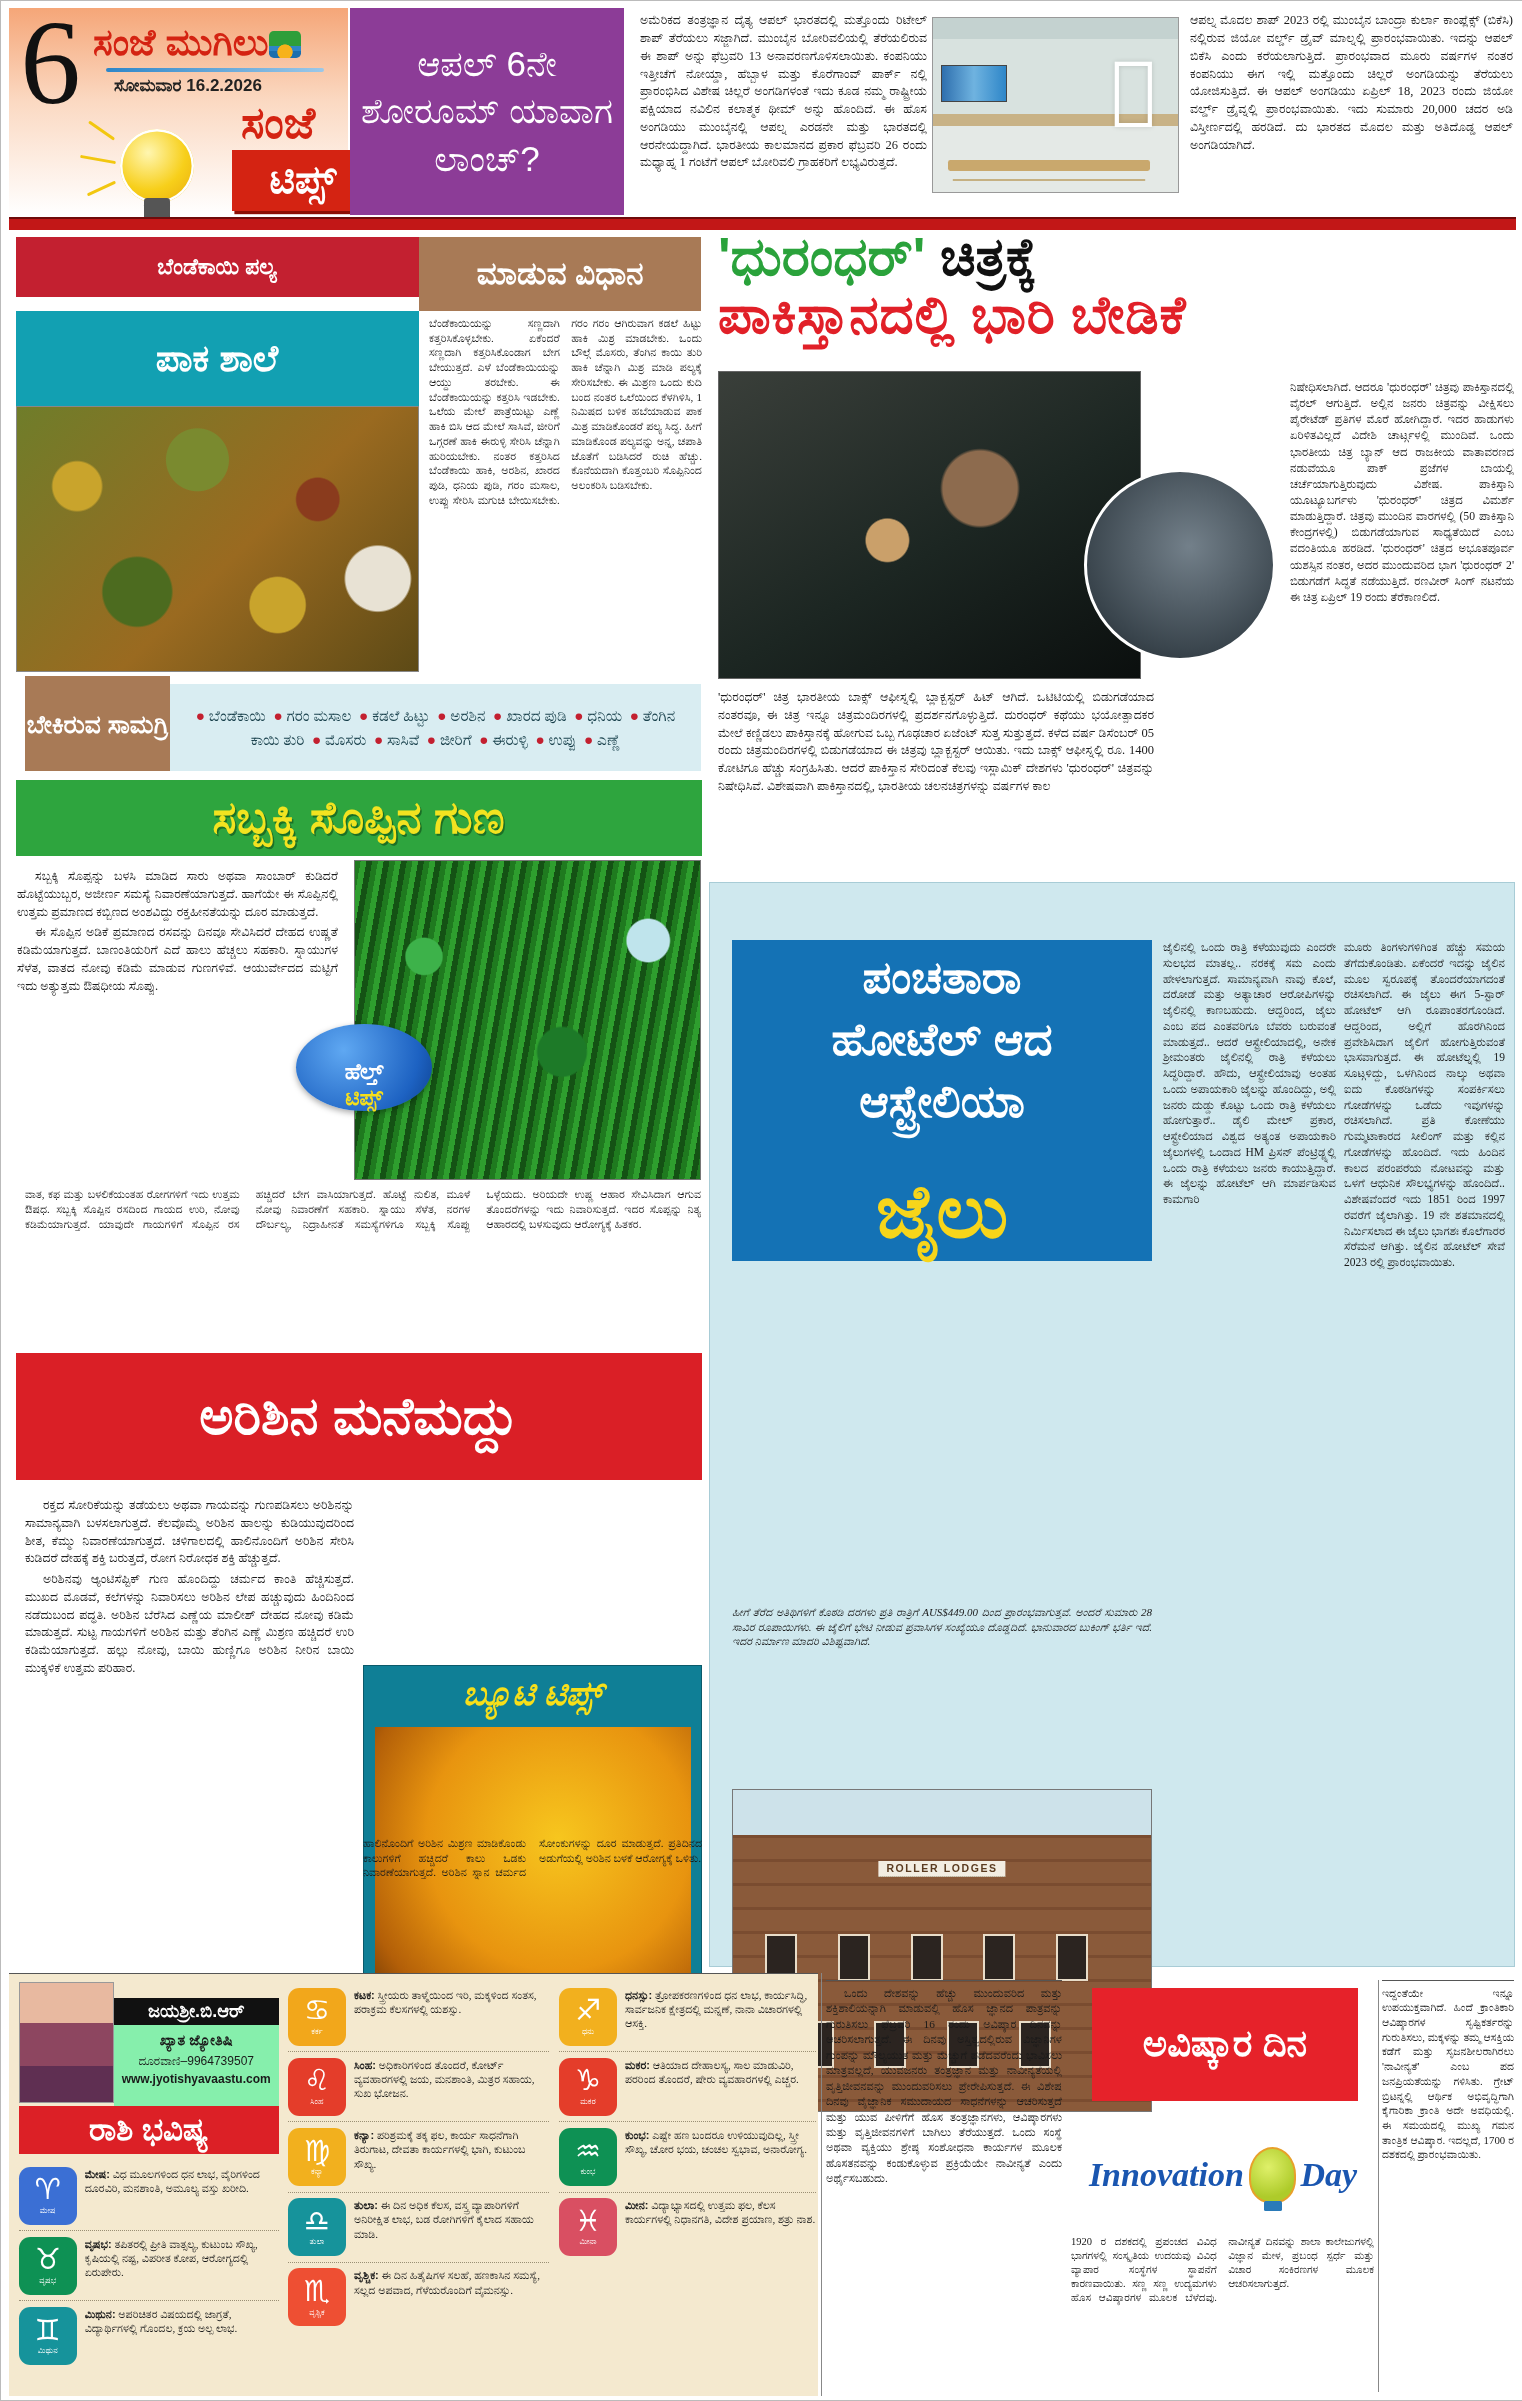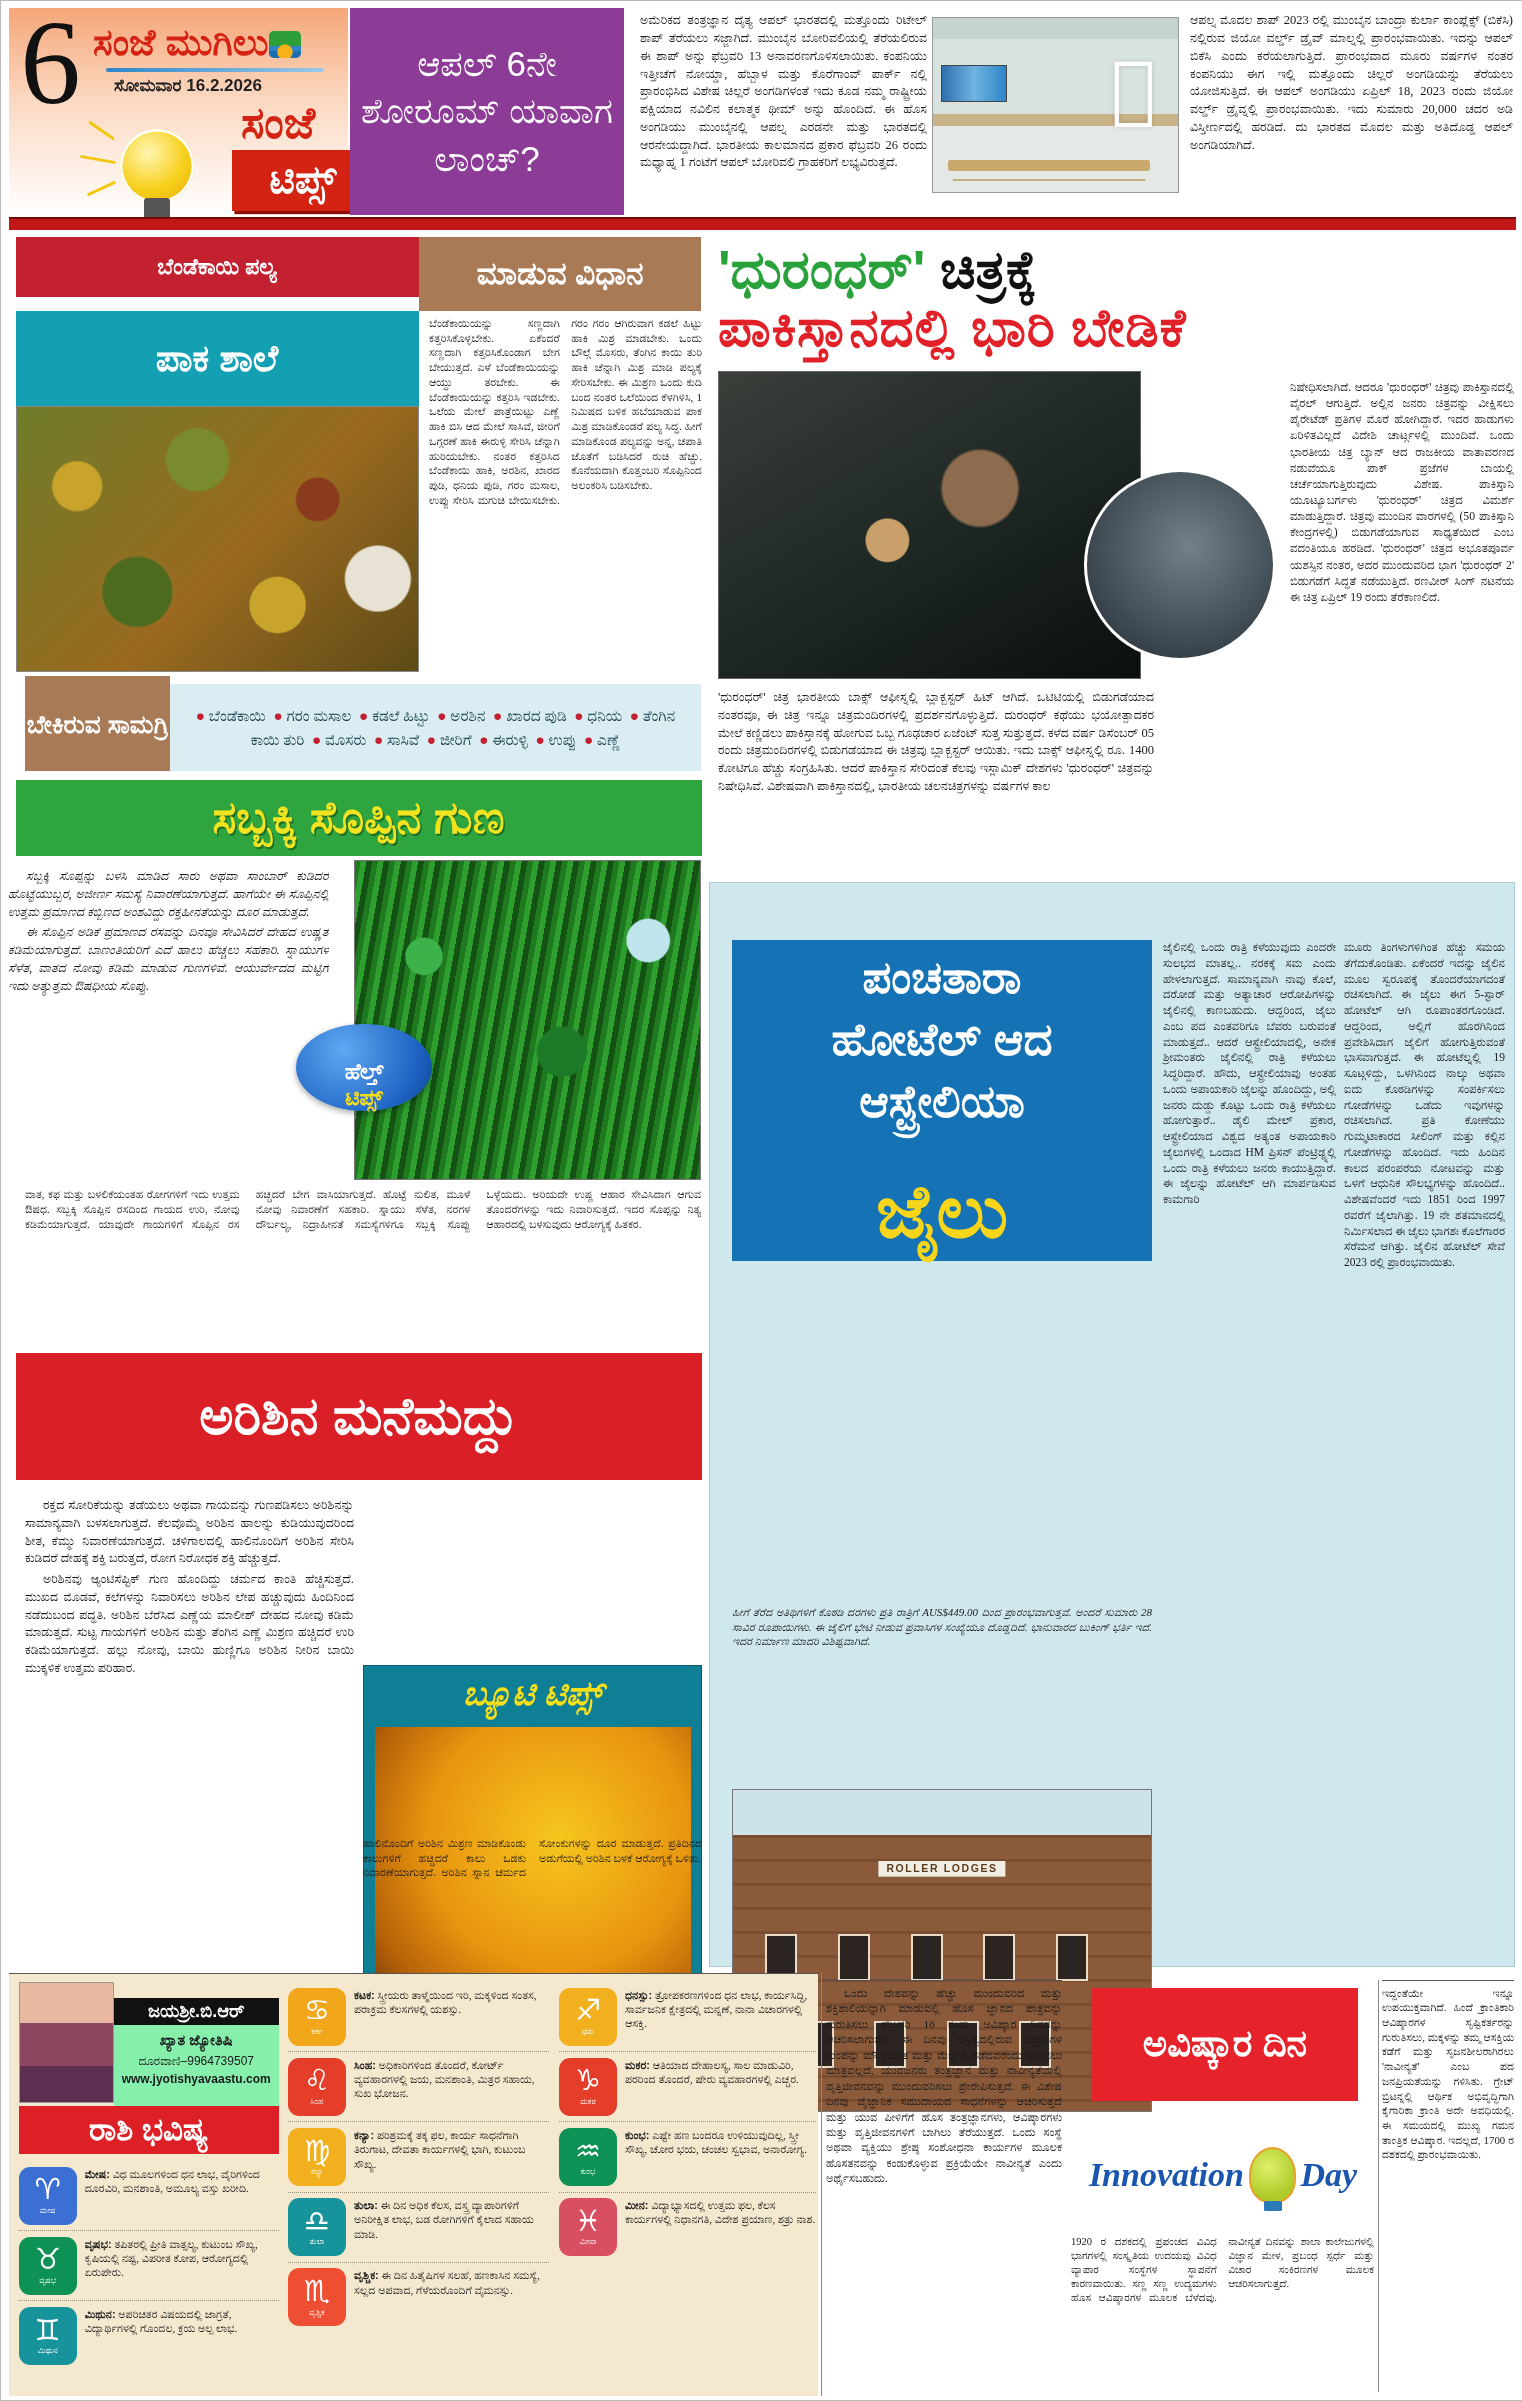--- a/index.html
+++ b/index.html
@@ -58,21 +58,21 @@
          linear-gradient(135deg,#6f7d2a,#9a6a20 55%,#5d4a16);}
   .rcp-method{left:428px;top:315px;width:273px;height:449px;column-count:2;column-gap:11.3px;font-size:11px;line-height:1.34;}
   .ing-label{left:24px;top:675px;width:145px;height:95px;background:#a87a56;color:#fff;display:flex;align-items:center;justify-content:center;text-align:center;
         font-family:"Liberation Sans",sans-serif;font-weight:bold;font-size:25px;line-height:1.2;}
   .ing-box{left:169px;top:683px;width:531px;height:87px;background:#d9edf2;color:#173f4a;font-size:15.3px;line-height:1.55;
         display:flex;align-items:center;padding:4.8px 13px;text-align:center;}
   .ing-box b{color:#c32030;}
   
   .dill-band{left:14.5px;top:779px;width:686px;height:76px;background:#2ea53e;color:#f2e320;display:flex;align-items:center;justify-content:center;
         font-family:"Liberation Sans",sans-serif;font-weight:bold;font-size:45px;text-shadow:1.6px 1.6px 0 #1b6f26;}
-  .dill-left{left:7px;top:867px;width:321px;height:311px;font-style:italic;}
+  .dill-left{left:16px;top:867px;width:321px;height:311px;}
   .ph-dill{left:353px;top:859px;width:347px;height:320px;border:0.8px solid #777;
         background:
           radial-gradient(circle at 20% 30%,#3db24a 0 18px,transparent 19.4px),
           radial-gradient(circle at 60% 60%,#1d7a28 0 24px,transparent 26px),
           radial-gradient(circle at 85% 25%,#bfe4ec 0 21px,transparent 22.6px),
           repeating-linear-gradient(100deg,#1f7a1f 0 5.6px,#2e9e2e 5.6px 11.3px,#145214 11.3px 17px);}
   .health-badge{left:295px;top:1023px;width:136px;height:87px;border-radius:50%;
         background:radial-gradient(circle at 35% 30%,#5fa8f2,#1d62c2 70%,#0d3f8c);display:flex;flex-direction:column;align-items:center;justify-content:flex-end;
         font-family:"Liberation Sans",sans-serif;font-weight:bold;box-shadow:0 2.4px 6.5px rgba(0,0,0,.35);}
   .health-badge .l1{color:#fff;font-size:22px;}
@@ -82,21 +82,21 @@
   .tur-band{left:14.5px;top:1352px;width:686px;height:127px;background:#da1f26;color:#fff;display:flex;align-items:center;justify-content:center;
         font-family:"Liberation Sans",sans-serif;font-weight:bold;font-size:52px;}
   .tur-left{left:24px;top:1496px;width:329px;height:457px;}
   .tur-teal{left:362px;top:1488px;width:339px;height:339px;background:#0f7f96;position:relative;border:0.8px solid #0a5a6b;}
   .beauty-lbl{position:absolute;top:8px;width:100%;text-align:center;color:#f7df1a;font-family:"Liberation Sans",sans-serif;
         font-weight:bold;font-style:italic;font-size:34px;}
   .ph-turmeric{position:absolute;left:11.3px;top:61px;width:316px;height:266px;
         background:radial-gradient(circle at 58% 42%,#f7c61e,#e8940f 55%,#b35f08 85%,#7a3e06);}
   .tur-bottom{left:362px;top:1835px;width:339px;height:119px;column-count:2;column-gap:13px;font-size:11px;line-height:1.34;}
   
-  .dh-headline{left:717px;top:240px;width:795px;height:127px;font-family:"Liberation Sans",sans-serif;font-weight:bold;line-height:1.1;}
+  .dh-headline{left:717px;top:227px;width:795px;height:127px;font-family:"Liberation Sans",sans-serif;font-weight:bold;line-height:1.1;}
   .dh-l1{font-size:53px;}
   .dh-l1 .g{color:#2aa23b;} .dh-l1 .k{color:#111;}
   .dh-l2{font-size:53px;color:#e12028;letter-spacing:0.8px;}
   .ph-ranveer{left:717px;top:370px;width:423px;height:308px;border:0.8px solid #666;
         background:
          radial-gradient(circle at 62% 38%,#8d6b4e 0 37px,transparent 40px),
          radial-gradient(circle at 40% 55%,#caa06a 0 21px,transparent 22.6px),
          linear-gradient(150deg,#3a3f3a,#1c2622 55%,#0b0f0e);}
   .ph-ranveer2{left:1083px;top:468px;width:192px;height:192px;border-radius:50%;border:3.2px solid #fff;
         background:radial-gradient(circle at 55% 40%,#73808a,#39444c 70%,#20262b);}

